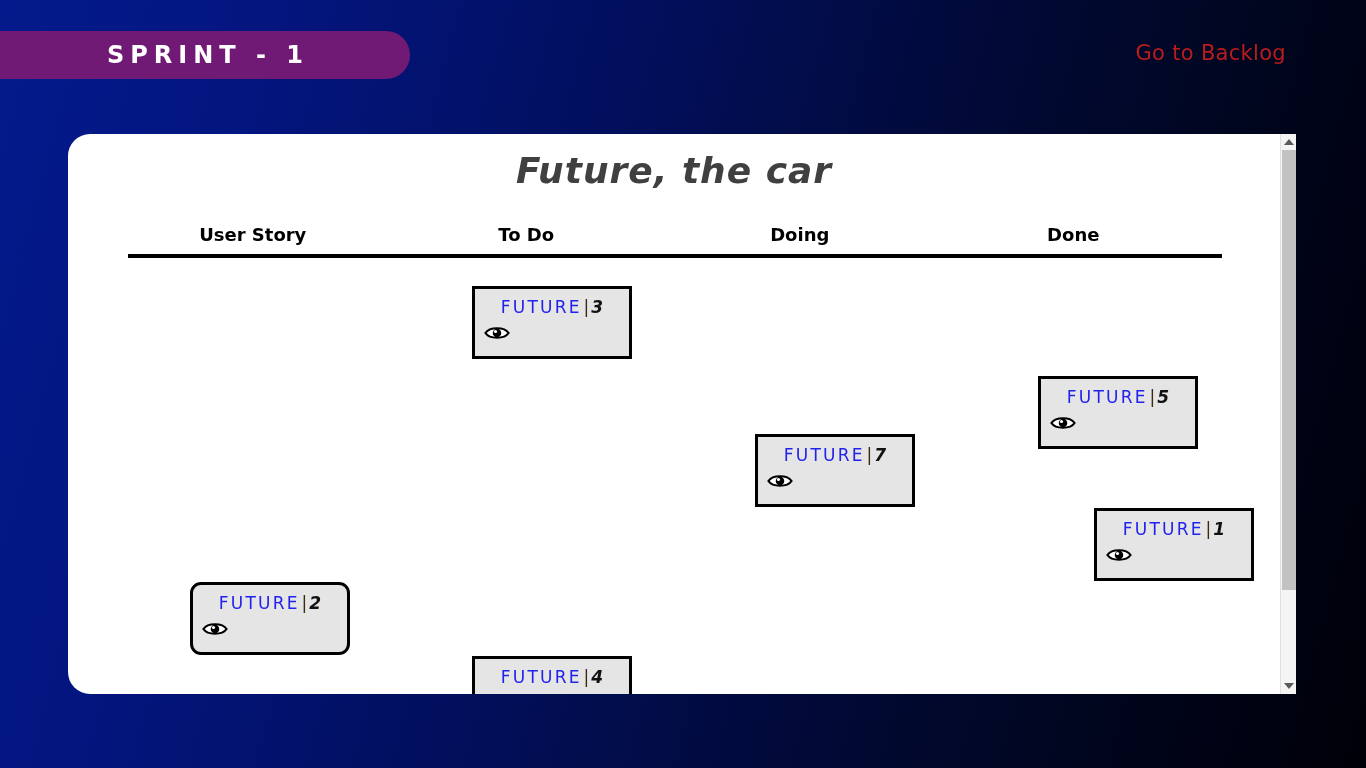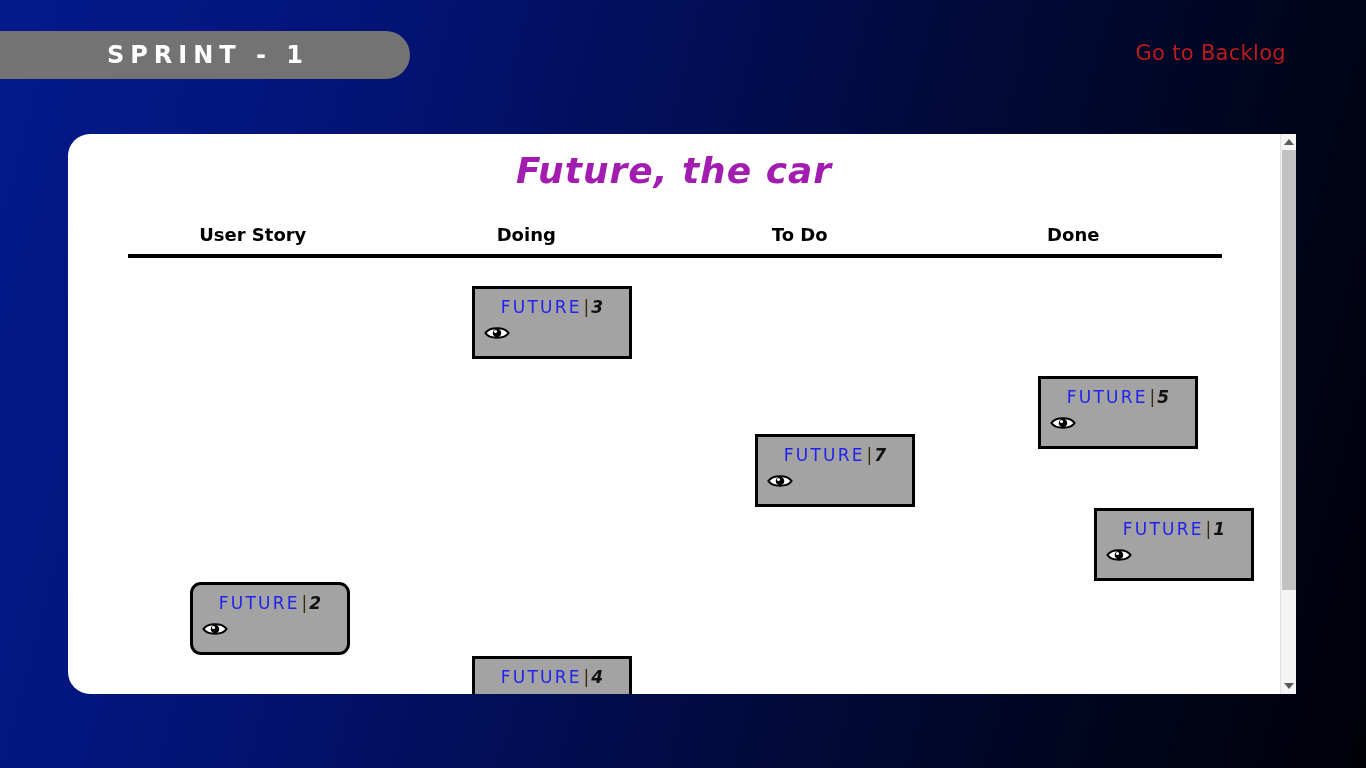--- a/index.html
+++ b/index.html
@@ -23,21 +23,21 @@
     width: 1366px;
     height: 110px;
   }
 
   #sprint-badge {
     position: absolute;
     left: 0;
     top: 31px;
     width: 410px;
     height: 48px;
-    background: #737373;
+    background: #701a75;
     border-radius: 0 26px 26px 0;
     display: flex;
     align-items: center;
     justify-content: center;
   }
 
   #sprint-badge .label {
     color: #ffffff;
     font-size: 24px;
     font-weight: bold;
@@ -80,21 +80,21 @@
 
   #board-title {
     position: absolute;
     left: 0;
     top: 16px;
     width: 1212px;
     text-align: center;
     font-size: 36px;
     font-weight: bold;
     font-style: italic;
-    color: #a21caf;
+    color: #404040;
     letter-spacing: 1px;
   }
 
   #column-headers {
     position: absolute;
     left: 48px;
     top: 90px;
     width: 1094px;
     display: flex;
   }
@@ -114,21 +114,21 @@
     width: 1094px;
     height: 4px;
     background: #000000;
   }
 
   
   .card {
     position: absolute;
     width: 160px;
     height: 73px;
-    background: #a3a3a3;
+    background: #e5e5e5;
     border: 3px solid #000000;
     cursor: pointer;
   }
 
   .card .card-title {
     position: absolute;
     top: 8px;
     left: 0;
     width: 100%;
     text-align: center;
@@ -217,22 +217,22 @@
 </div>
 
 <div id="board-panel">
 
   <div id="board-viewport">
 
     <div id="board-title">Future, the car</div>
 
     <div id="column-headers">
       <div class="col-head">User Story</div>
+      <div class="col-head">To Do</div>
       <div class="col-head">Doing</div>
-      <div class="col-head">To Do</div>
       <div class="col-head">Done</div>
     </div>
 
     <div id="header-rule"></div>
 
     <div id="cards-layer">
         <div class="card" style="left: 404px; top: 152px;">
           <div class="card-title"><span class="key">FUTURE</span><span class="sep">|</span><span class="num">3</span></div>
           <div class="eye-icon"><svg viewBox="0 0 28 18" width="26" height="18">
               <path d="M1.5 9 C6 2.2, 22 2.2, 26.5 9 C22 15.8, 6 15.8, 1.5 9 Z" fill="#ffffff" stroke="#000000" stroke-width="2.2"></path>

